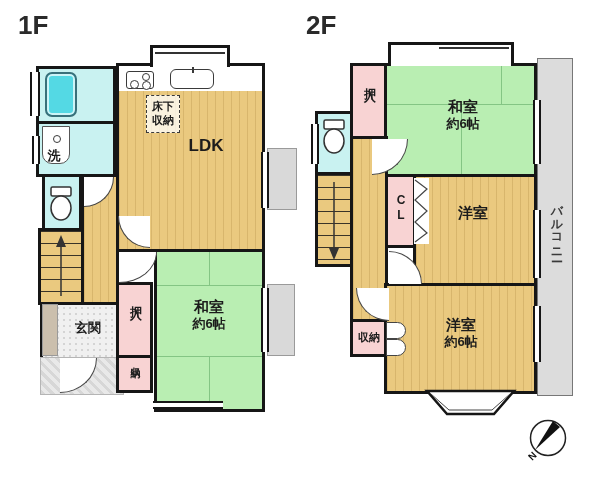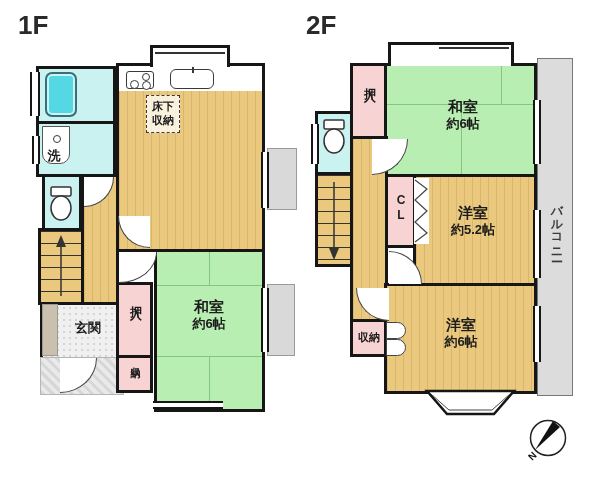--- a/index.html
+++ b/index.html
@@ -115,20 +115,21 @@
 
   <div class="abs graybox" style="left:267px;top:148px;width:30px;height:62px"></div>
   <div class="abs graybox" style="left:267px;top:284px;width:28px;height:72px"></div>
   <div class="abs win-v" style="left:30px;top:72px;width:10px;height:44px"></div>
   <div class="abs win-v" style="left:32px;top:136px;width:8px;height:28px"></div>
   <div class="abs win-v" style="left:261px;top:152px;width:8px;height:56px"></div>
   <div class="abs win-v" style="left:261px;top:288px;width:8px;height:64px"></div>
   <div class="abs win-h" style="left:153px;top:401px;width:70px;height:8px"></div>
 
   <div class="rlabel big" style="left:158px;top:136px;width:96px">
+    <span class="l1">LDK</span>
   </div>
   <div class="rlabel" style="left:164px;top:298px;width:90px">
     <span class="l1">和室</span>
     <span class="l2">約6帖</span>
   </div>
   <div class="rlabel" style="left:44px;top:148px;width:20px;font-size:13px">洗</div>
   <div class="rlabel" style="left:60px;top:320px;width:56px;font-size:13px">玄関</div>
   <div class="vtext" style="left:127px;top:296px;font-size:12px">押入</div>
   <div class="vtext" style="left:128px;top:359px;font-size:10px;letter-spacing:1px">収納</div>
 
@@ -179,21 +180,20 @@
     <polygon points="12,7 32,30 79,30 99,7" fill="#fff" stroke="#161616" stroke-width="2.5"></polygon>
     <polyline points="16,10 34,26 77,26 95,10" fill="none" stroke="#444" stroke-width="1"></polyline>
   </svg>
 
   <div class="rlabel" style="left:418px;top:98px;width:90px">
     <span class="l1">和室</span>
     <span class="l2">約6帖</span>
   </div>
   <div class="rlabel" style="left:423px;top:204px;width:100px">
     <span class="l1">洋室</span>
-    <span class="l2">約5.2帖</span>
   </div>
   <div class="rlabel" style="left:416px;top:316px;width:90px">
     <span class="l1">洋室</span>
     <span class="l2">約6帖</span>
   </div>
   <div class="vtext" style="left:361px;top:78px;font-size:12px">押入</div>
   <div class="vtext" style="left:394px;top:193px;font-size:12px;letter-spacing:1px">CL</div>
   <div class="rlabel" style="left:352px;top:331px;width:34px;font-size:11px">収納</div>
   <div class="vtext" style="left:548px;top:196px;font-size:12px;color:#3a3a3a;letter-spacing:1px">バルコニー</div>
 

